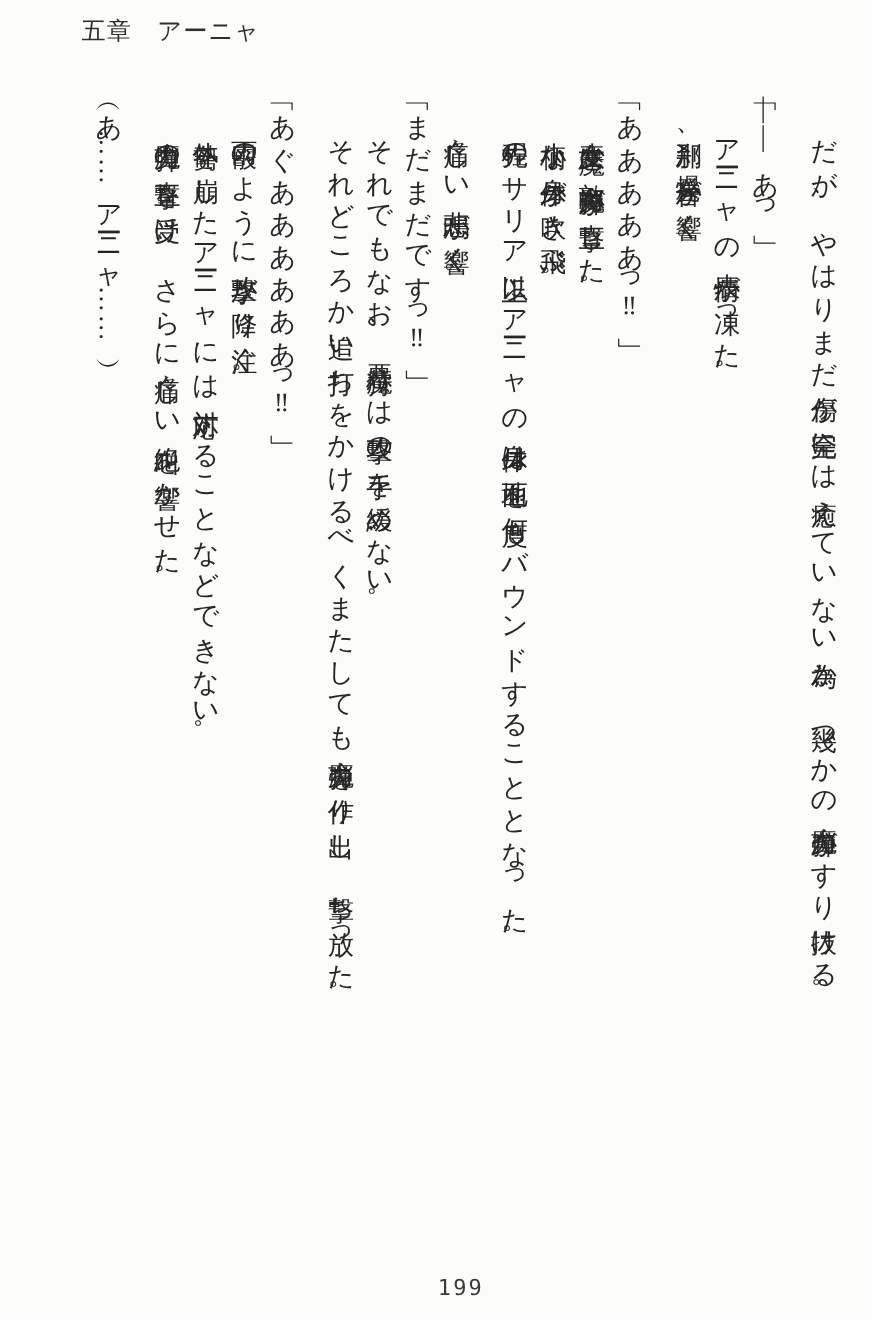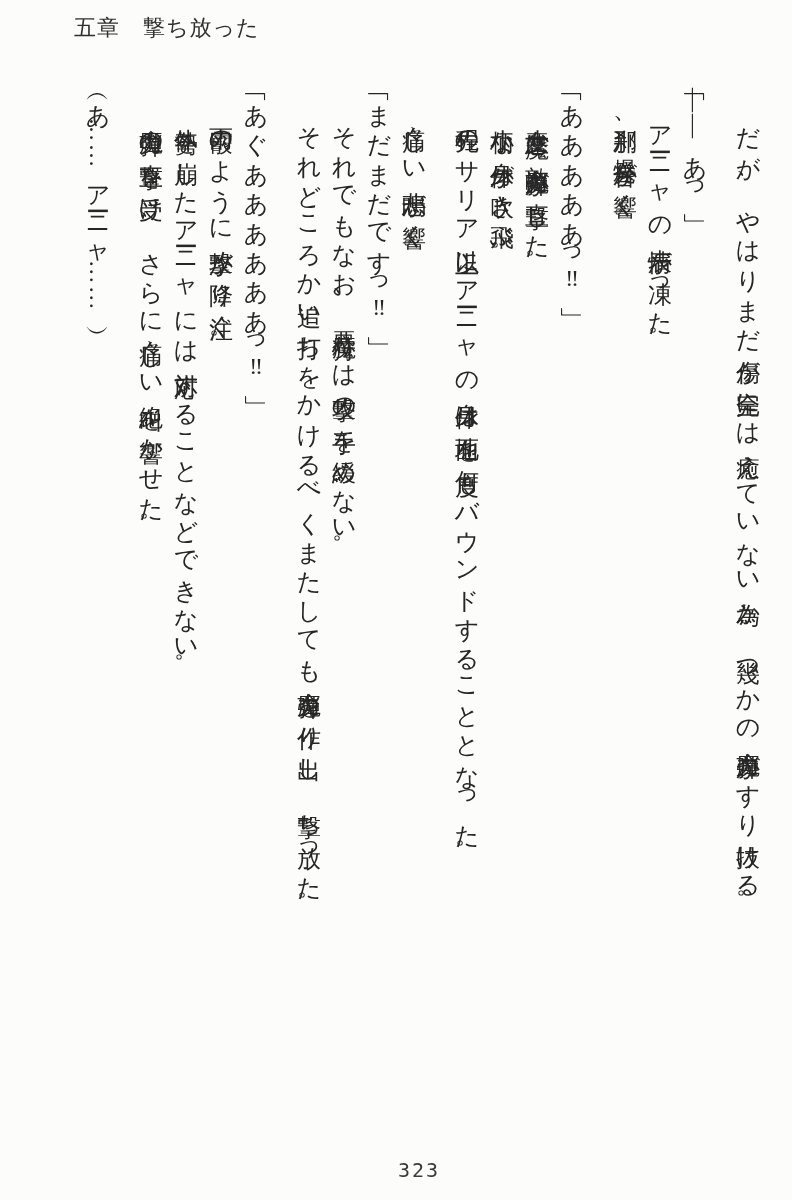--- a/index.html
+++ b/index.html
@@ -57,21 +57,21 @@
     font-size: 20px;
     letter-spacing: 2px;
     color: #3a3a3a;
   }
 </style>
 </head>
 <body>
 
 <div class="page">
 
-  <div class="chapter-header">五章　撃ち放った</div>
+  <div class="chapter-header">五章　アーニャ</div>
 
   <div class="text-block">
     <p class="indent wide">だが、やはりまだ傷が完全には癒えていない為か、幾つかの魔力弾がすり抜ける。</p>
     <p>「――あっ」</p>
     <p class="indent">アーニャの表情が凍った。</p>
     <p class="indent wide">刹那、爆発音が響く。</p>
     <p>「あああああっ‼」</p>
     <p class="indent">少女悪魔に敵魔力弾が直撃した。</p>
     <p class="indent">小柄な身体が吹き飛ぶ。</p>
     <p class="indent wide">先程のサリア以上にアーニャの身体は地面を何度もバウンドすることとなった。</p>
@@ -79,15 +79,15 @@
     <p>「まだまだですっ‼」</p>
     <p class="indent">それでもなお、悪魔狩りは攻撃の手を緩めない。</p>
     <p class="indent wide">それどころか追い打ちをかけるべくまたしても魔力弾を作り出し、撃ち放った。</p>
     <p>「あぐああああああっ‼」</p>
     <p class="indent">雨霰のように攻撃が降り注ぐ。</p>
     <p class="indent">体勢を崩したアーニャには対応することなどできない。</p>
     <p class="indent wide">魔力弾の直撃を受け、さらに痛々しい絶叫を響かせた。</p>
     <p>（あ……アーニャ……）</p>
   </div>
 
-  <div class="page-number">323</div>
+  <div class="page-number">199</div>
 
 </div>
 
 </body></html>

